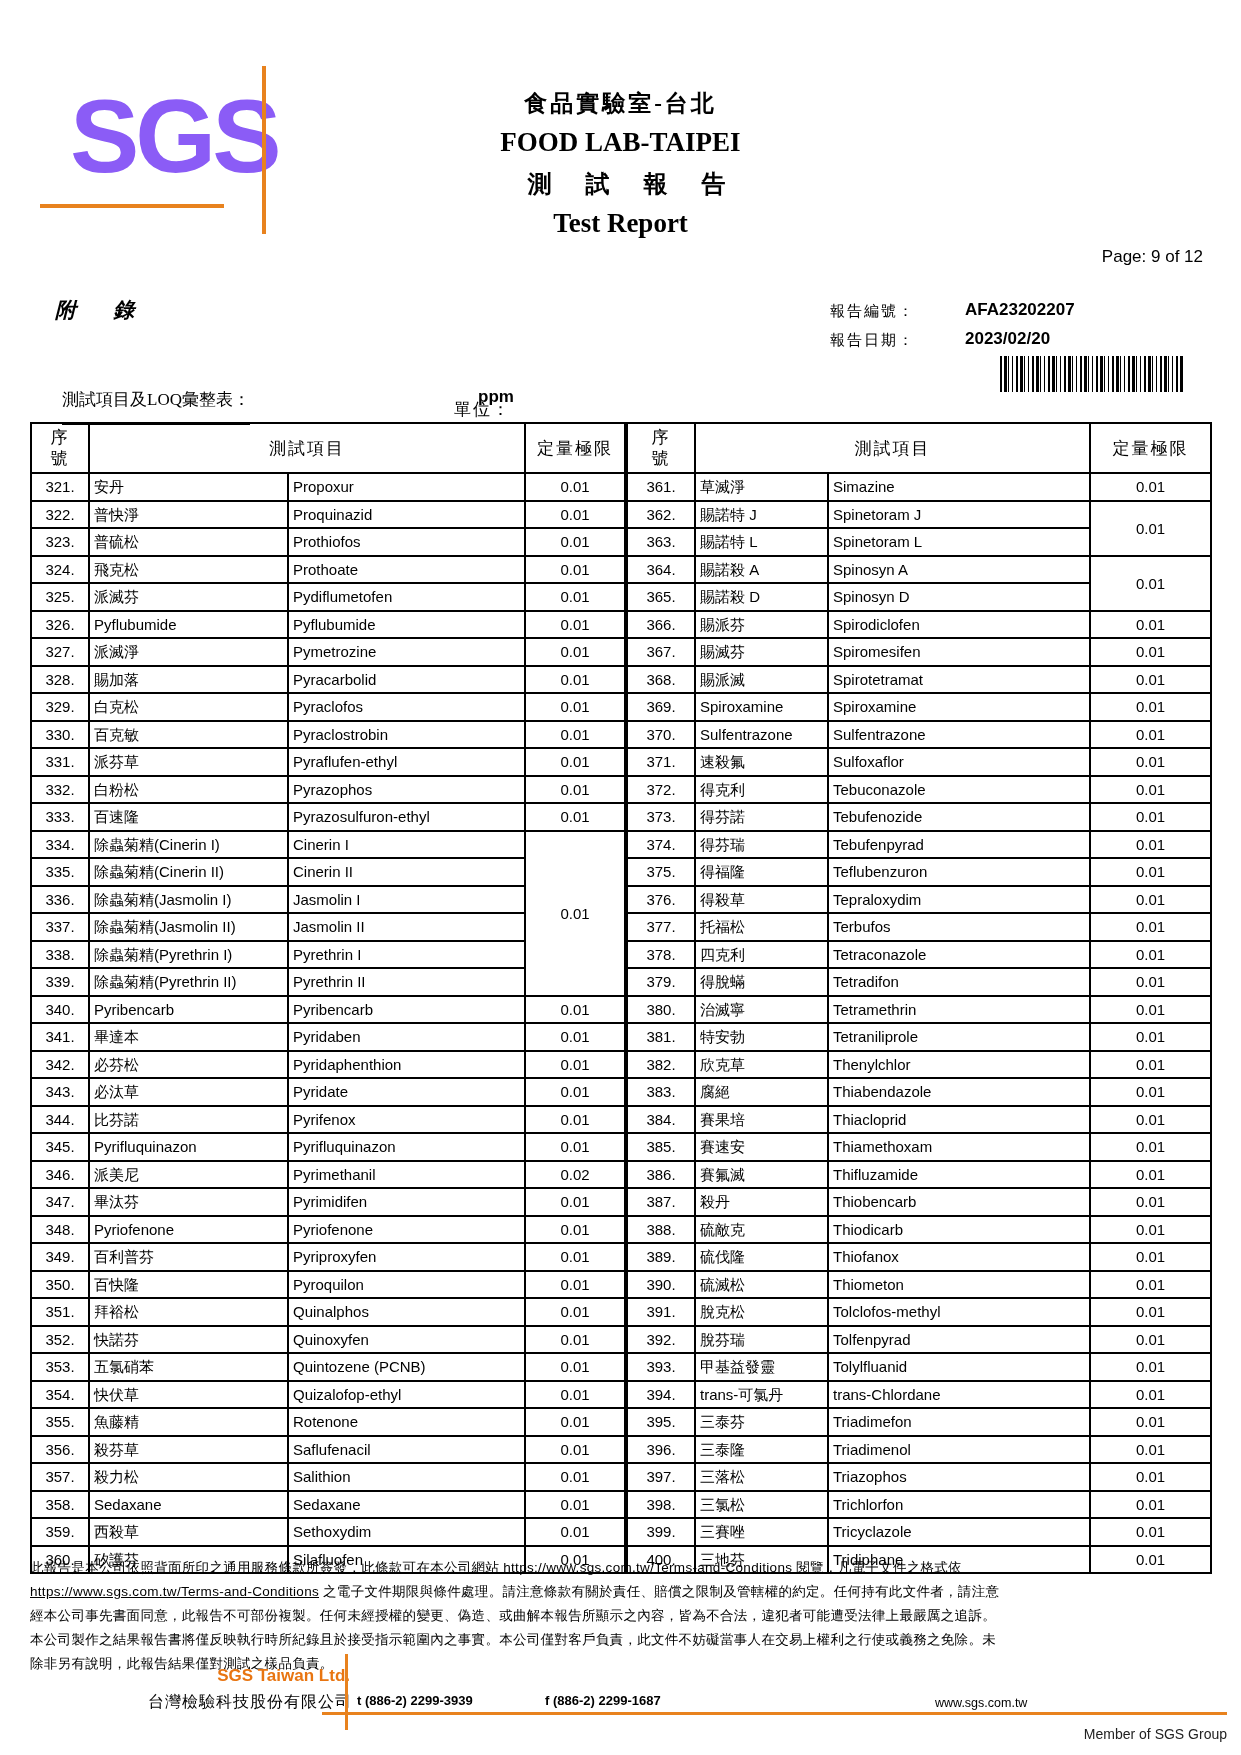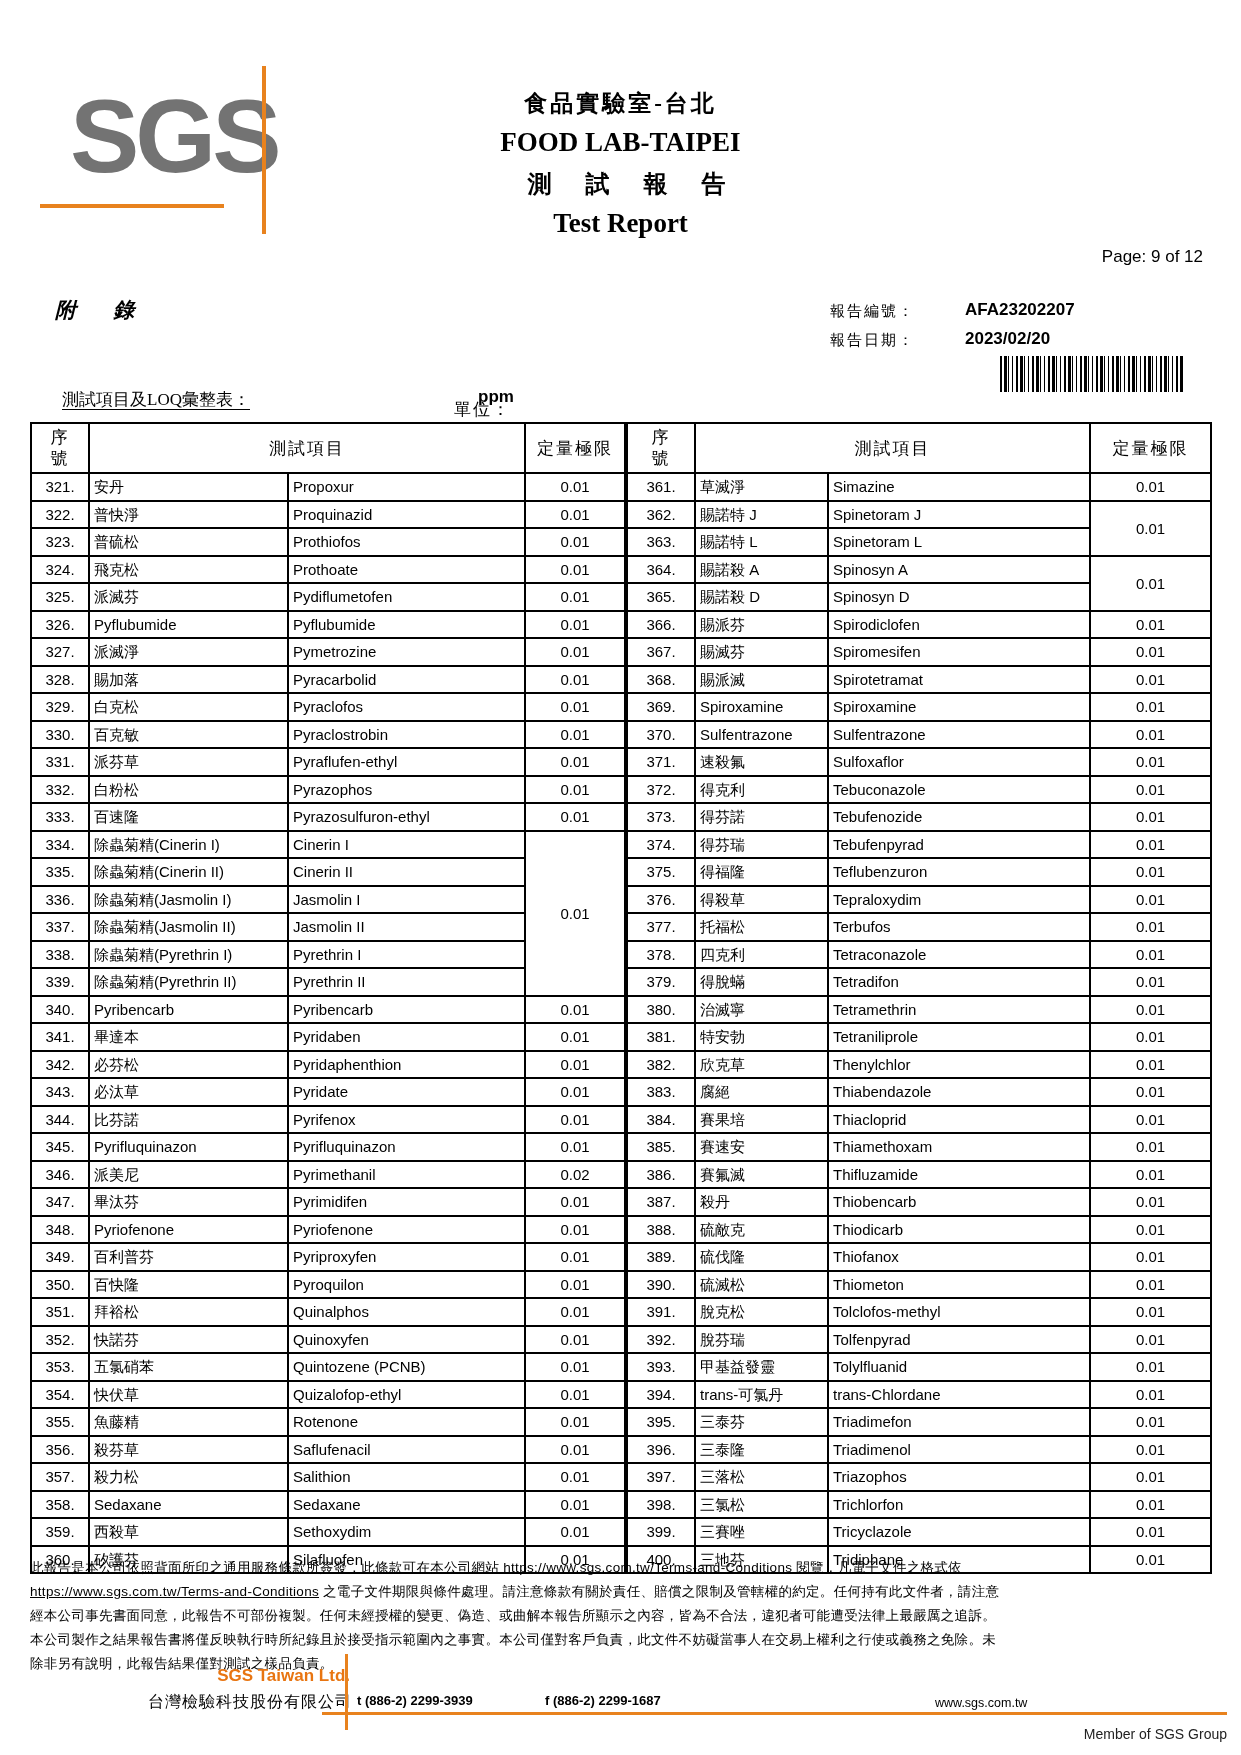--- a/index.html
+++ b/index.html
@@ -4,21 +4,21 @@
 <style>
   html,body{margin:0;padding:0;background:#e8e8e8;}
   .page{
     position:relative;width:1241px;height:1755px;background:#ffffff;
     margin:0 auto;font-family:"Liberation Sans","DejaVu Sans",sans-serif;color:#000;
     overflow:hidden;
   }
   
   .logo-text{
     position:absolute;left:70px;top:84px;font-family:"Liberation Sans",sans-serif;
-    font-weight:bold;font-size:104px;line-height:1;color:#737373;letter-spacing:-4px;
+    font-weight:bold;font-size:104px;line-height:1;color:#8b5cf6;letter-spacing:-4px;
   }
   .logo-vline{position:absolute;left:262px;top:66px;width:4px;height:168px;background:#e8821e;}
   .logo-hline{position:absolute;left:40px;top:204px;width:184px;height:4px;background:#e8821e;}
   .title-block{position:absolute;left:0;right:0;top:88px;text-align:center;}
   .title-zh{font-family:"Liberation Serif","DejaVu Serif",serif;font-weight:bold;font-size:23px;letter-spacing:3px;}
   .title-en{font-family:"Liberation Serif","DejaVu Serif",serif;font-weight:bold;font-size:27px;margin-top:8px;}
   .subtitle-zh{font-family:"Liberation Serif","DejaVu Serif",serif;font-weight:bold;font-size:24px;letter-spacing:14px;margin-top:10px;padding-left:26px;}
   .subtitle-en{font-family:"Liberation Serif","DejaVu Serif",serif;font-weight:bold;font-size:27px;margin-top:8px;}
   .page-num{position:absolute;right:38px;top:247px;font-size:17px;}
   .appendix{position:absolute;left:55px;top:296px;font-family:"Liberation Serif","DejaVu Serif",serif;font-weight:bold;font-size:21px;letter-spacing:16px;font-style:italic;}
@@ -27,21 +27,21 @@
   .barcode{
     position:absolute;left:1000px;top:356px;width:183px;height:36px;
     background:repeating-linear-gradient(to right,
       #000 0px,#000 2px,#fff 2px,#fff 4px,
       #000 4px,#000 7px,#fff 7px,#fff 8px,
       #000 8px,#000 9px,#fff 9px,#fff 12px,
       #000 12px,#000 13px,#fff 13px,#fff 16px);
   }
   
   .tbl-caption{position:absolute;left:62px;top:388px;font-family:"Liberation Serif","DejaVu Serif",serif;font-size:17px;}
-  .tbl-caption .cap-underline{border-bottom:1.5px solid #000;padding-bottom:0;}
+  .tbl-caption .cap-underline{border-bottom:1.5px solid #000;padding-bottom:15px;}
   .unit-label{position:absolute;left:418px;top:398px;font-family:"Liberation Serif","DejaVu Serif",serif;font-size:17px;letter-spacing:2px;margin-left:36px;}
   .unit-value{position:absolute;left:478px;top:387px;font-weight:bold;font-size:17px;}
   
   .tables{position:absolute;left:30px;top:422px;display:flex;}
   table.tbl{border-collapse:collapse;table-layout:fixed;}
   table.tbl th,table.tbl td{border:2px solid #000;overflow:hidden;white-space:nowrap;}
   table.tbl th{
     font-family:"Liberation Serif","DejaVu Serif",serif;font-weight:normal;
     font-size:17px;height:46px;text-align:center;letter-spacing:2px;
   }

